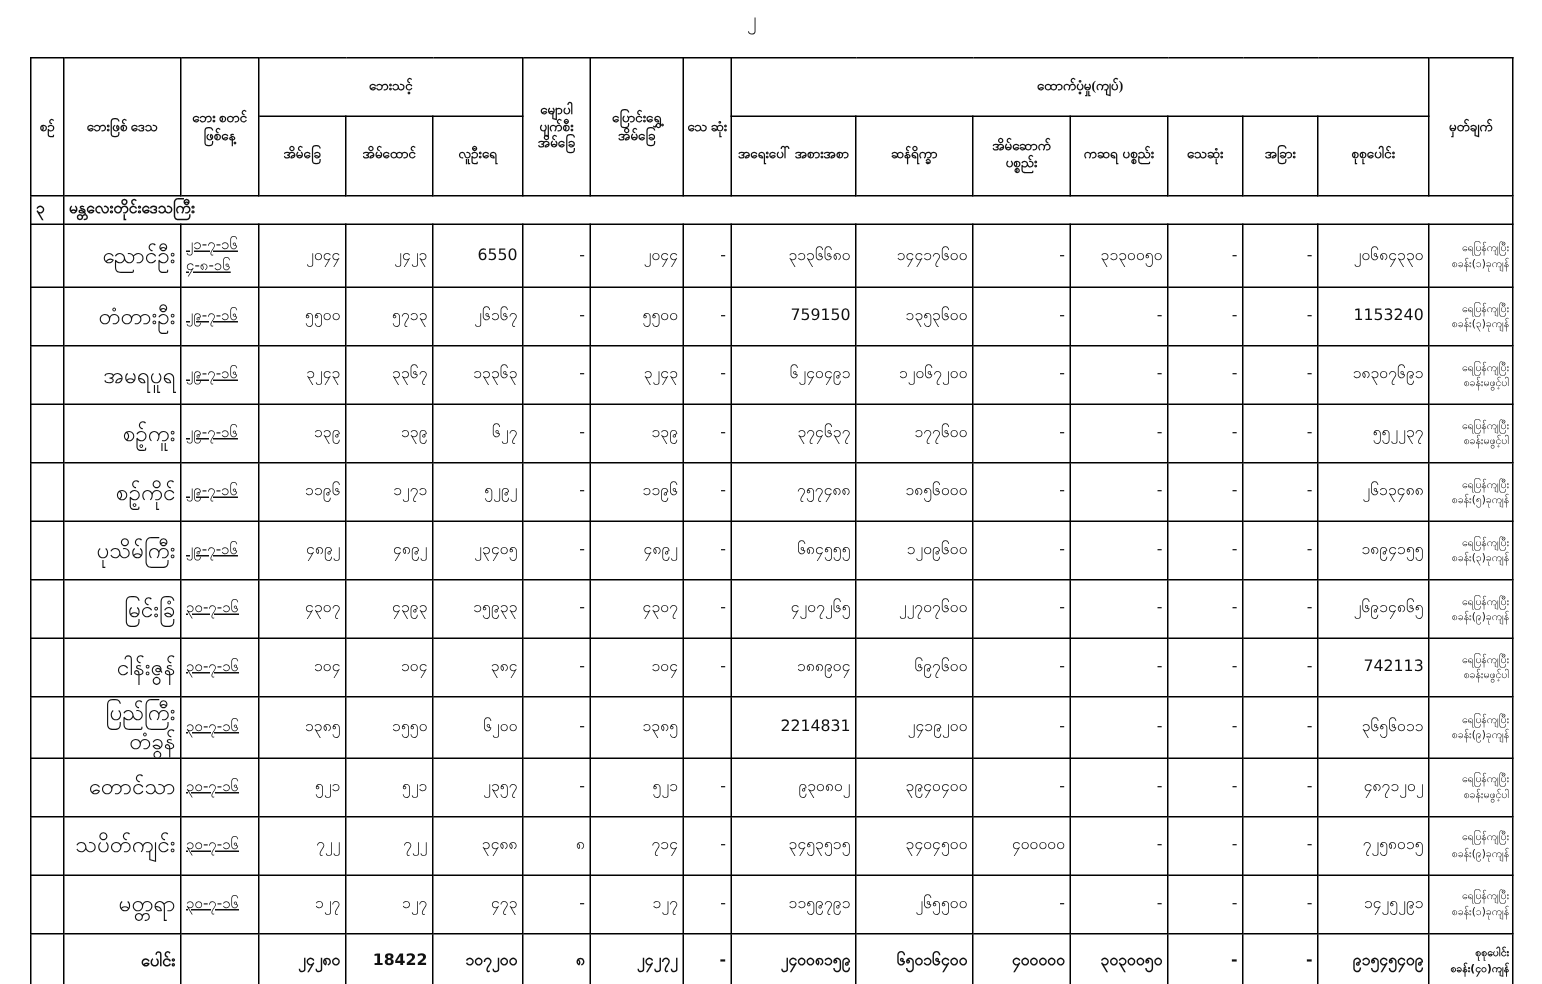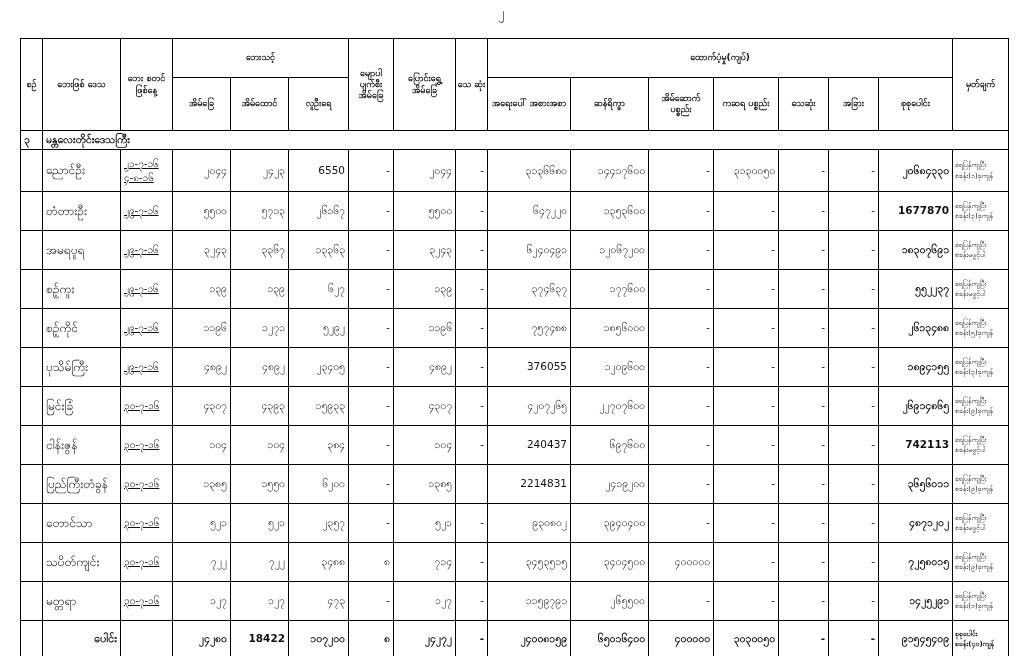--- a/index.html
+++ b/index.html
@@ -19,31 +19,31 @@
     border:1px solid #000;
     padding:1px 3px;
     overflow:hidden;
     vertical-align:middle;
     font-size:10.5px;
     line-height:1.25;
   }
   .report-table th{
     font-weight:bold;font-size:9px;text-align:center;padding:2px 1px;
   }
-  thead tr.tier1 th{height:34px;}
+  thead tr.tier1 th{height:34px;font-family:Liberation Serif, serif;}
   thead tr.tier2 th{height:48px;}
   tr.section-row td{height:16px;font-weight:bold;font-size:10.5px;text-align:left;}
   tr.data-row td{height:36px;}
   tr.data-row.tall td{height:39px;}
   td.c-no{text-align:center;}
-  td.c-township{text-align:left;font-size:12px;}
+  td.c-township{text-align:right;font-size:15px;}
   td.c-date{text-align:left;font-size:10px;white-space:pre-line;line-height:1.35;text-decoration:underline;}
   td.c-num{text-align:right;font-size:10.5px;}
-  td.c-total{text-align:right;font-weight:bold;font-size:10.5px;}
-  td.c-remark{text-align:left;font-size:7px;line-height:1.45;white-space:pre-line;padding:1px 2px;}
+  td.c-total{text-align:right;font-weight:normal;font-size:10.5px;}
+  td.c-remark{text-align:right;font-size:7px;line-height:1.45;white-space:pre-line;padding:1px 2px;}
   tr.total-row td{height:34px;font-weight:bold;}
   tr.total-row td.c-township{text-align:right;font-size:11px;font-weight:bold;}
 </style>
 </head>
 <body>
 
 <div class="page-number">၂</div>
 
 <table class="report-table">
   <colgroup>
@@ -120,27 +120,27 @@
       <tr class="data-row">
         <td class="c-no"></td>
         <td class="c-township">တံတားဦး</td>
         <td class="c-date">၂၉-၇-၁၆</td>
         <td class="c-num">၅၅၀၀</td>
         <td class="c-num">၅၇၁၃</td>
         <td class="c-num">၂၆၁၆၇</td>
         <td class="c-num">-</td>
         <td class="c-num">၅၅၀၀</td>
         <td class="c-num">-</td>
-        <td class="c-num">၆၄၇၂၂၀</td>
+        <td class="c-num">759150</td>
         <td class="c-num">၁၃၅၃၆၀၀</td>
         <td class="c-num">-</td>
         <td class="c-num">-</td>
         <td class="c-num">-</td>
         <td class="c-num">-</td>
-        <td class="c-total">1677870</td>
+        <td class="c-total">1153240</td>
         <td class="c-remark">ရေပြန်ကျပြီး
 စခန်း(၃)ခုကျန်</td>
       </tr>
       <tr class="data-row">
         <td class="c-no"></td>
         <td class="c-township">အမရပူရ</td>
         <td class="c-date">၂၉-၇-၁၆</td>
         <td class="c-num">၃၂၄၃</td>
         <td class="c-num">၃၃၆၇</td>
         <td class="c-num">၁၃၃၆၃</td>
@@ -200,21 +200,21 @@
       <tr class="data-row">
         <td class="c-no"></td>
         <td class="c-township">ပုသိမ်ကြီး</td>
         <td class="c-date">၂၉-၇-၁၆</td>
         <td class="c-num">၄၈၉၂</td>
         <td class="c-num">၄၈၉၂</td>
         <td class="c-num">၂၃၄၀၅</td>
         <td class="c-num">-</td>
         <td class="c-num">၄၈၉၂</td>
         <td class="c-num">-</td>
-        <td class="c-num">376055</td>
+        <td class="c-num">၆၈၄၅၅၅</td>
         <td class="c-num">၁၂၀၉၆၀၀</td>
         <td class="c-num">-</td>
         <td class="c-num">-</td>
         <td class="c-num">-</td>
         <td class="c-num">-</td>
         <td class="c-total">၁၈၉၄၁၅၅</td>
         <td class="c-remark">ရေပြန်ကျပြီး
 စခန်း(၃)ခုကျန်</td>
       </tr>
       <tr class="data-row">
@@ -240,21 +240,21 @@
       <tr class="data-row">
         <td class="c-no"></td>
         <td class="c-township">ငါန်းဇွန်</td>
         <td class="c-date">၃၀-၇-၁၆</td>
         <td class="c-num">၁၀၄</td>
         <td class="c-num">၁၀၄</td>
         <td class="c-num">၃၈၄</td>
         <td class="c-num">-</td>
         <td class="c-num">၁၀၄</td>
         <td class="c-num">-</td>
-        <td class="c-num">240437</td>
+        <td class="c-num">၁၈၈၉၀၄</td>
         <td class="c-num">၆၉၇၆၀၀</td>
         <td class="c-num">-</td>
         <td class="c-num">-</td>
         <td class="c-num">-</td>
         <td class="c-num">-</td>
         <td class="c-total">742113</td>
         <td class="c-remark">ရေပြန်ကျပြီး
 စခန်းမဖွင့်ပါ</td>
       </tr>
       <tr class="data-row">

